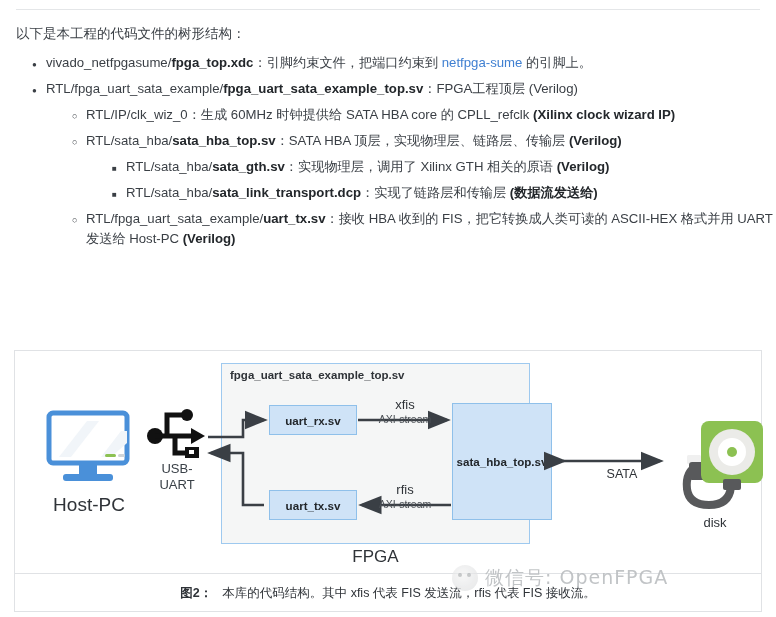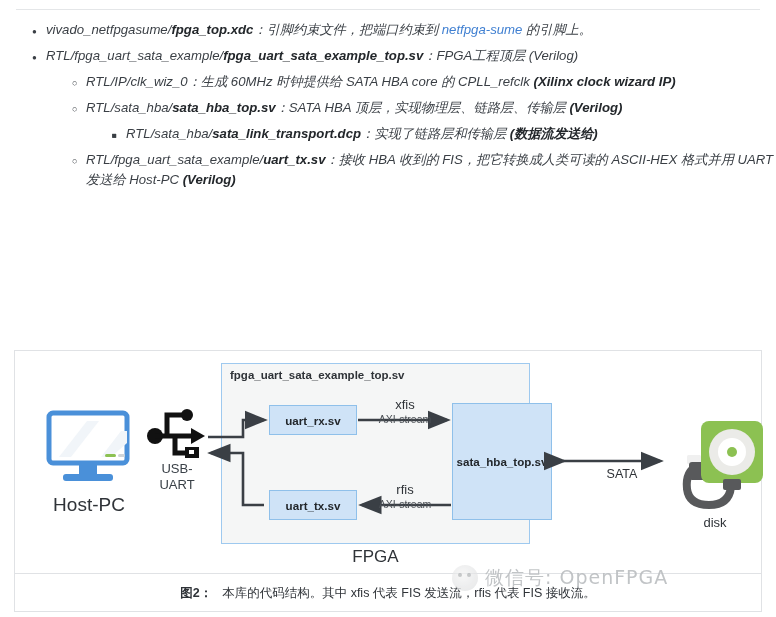--- a/index.html
+++ b/index.html
@@ -44,21 +44,20 @@
   }
   ul.tree ul { margin: 0; padding-left: 26px; list-style: none; }
 
   li.node {
     position: relative;
     font-size: 13.2px;
     line-height: 20px;
     color: #3a3f45;
     margin: 6px 0;
     padding-left: 14px;
-    font-style: italic;
   }
   li.node > .marker {
     position: absolute;
     left: 0; top: 0;
     color: #3a3f45;
     font-size: 13px;
     line-height: 20px;
   }
   li.lvl1 > .marker::before { content: "\25CF"; font-size: 8px; }
   li.lvl2 > .marker::before { content: "\25CB"; font-size: 9px; }
@@ -170,20 +169,21 @@
     text-align: center; font-size: 12.5px; color: #2f3338;
   }
   svg { display: block; }
 </style>
 </head>
 <body>
 
 <div id="page">
 
   <div class="title-rule"></div>
+  <div class="intro">以下是本工程的代码文件的树形结构：</div>
 
   <ul class="tree">
 
     <li class="node lvl1">
       <span class="marker"></span>
       <span class="txt"><span>vivado_netfpgasume/</span><span class="bold">fpga_top.xdc</span><span>：</span><span>引脚约束文件，把端口约束到 </span><span class="link">netfpga-sume</span><span> 的引脚上。</span></span>
     </li>
 
     <li class="node lvl1">
       <span class="marker"></span>
@@ -196,20 +196,21 @@
           <span class="txt"><span>RTL/IP/clk_wiz_0</span><span>：</span><span>生成 60MHz 时钟提供给 SATA HBA core 的 CPLL_refclk </span><span class="bold">(Xilinx clock wizard IP)</span></span>
         </li>
 
         <li class="node lvl2">
           <span class="marker"></span>
           <span class="txt"><span>RTL/sata_hba/</span><span class="bold">sata_hba_top.sv</span><span>：</span><span>SATA HBA 顶层，实现物理层、链路层、传输层 </span><span class="bold">(Verilog)</span></span>
 
           <ul>
             <li class="node lvl3">
               <span class="marker"></span>
+              <span class="txt"><span>RTL/sata_hba/</span><span class="bold">sata_gth.sv</span><span>：</span><span>实现物理层，调用了 Xilinx GTH 相关的原语 </span><span class="bold">(Verilog)</span></span>
             </li>
             <li class="node lvl3">
               <span class="marker"></span>
               <span class="txt"><span>RTL/sata_hba/</span><span class="bold">sata_link_transport.dcp</span><span>：</span><span>实现了链路层和传输层 </span><span class="bold">(数据流发送给)</span></span>
             </li>
           </ul>
         </li>
 
 
         <li class="node lvl2">

